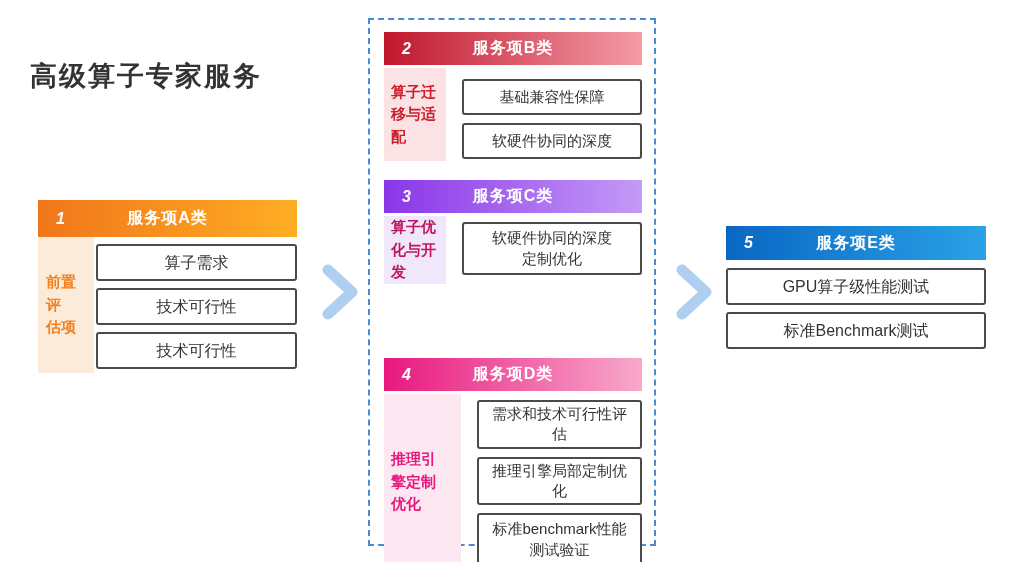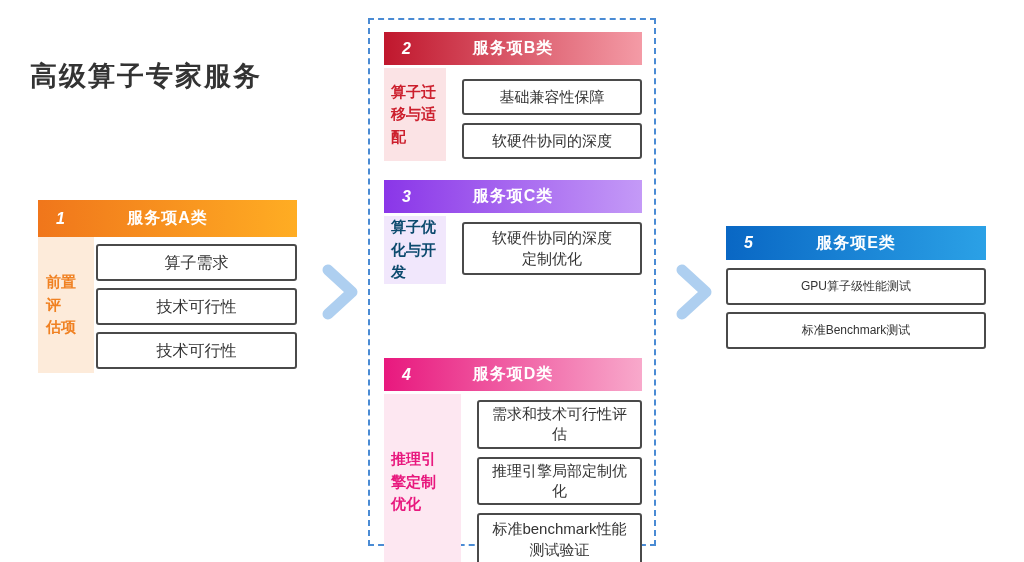--- a/index.html
+++ b/index.html
@@ -104,38 +104,38 @@
   .block-b .block-header { height: 33px; background: linear-gradient(90deg, #C0172D, #F49BA6); }
   .block-b .block-body { margin-top: 3px; }
   .side-b { width: 62px; background: #FBE3E5; color: #CC1F2D; padding: 0 7px; }
   .block-b .items { padding: 11px 0 2px; gap: 8px; margin-left: 16px; }
   .block-b .item-box { height: 36px; }
 
   
   .block-c { left: 384px; top: 180px; width: 258px; }
   .block-c .block-header { height: 33px; background: linear-gradient(90deg, #8A36E8, #C49AF7); }
   .block-c .block-body { margin-top: 3px; }
-  .side-c { width: 62px; background: #F1E7FC; color: #0c4a6e; padding: 0 7px; }
+  .side-c { width: 62px; background: #F1E7FC; color: #be185d; padding: 0 7px; }
   .block-c .items { padding: 6px 0; gap: 7px; margin-left: 16px; }
   .block-c .item-box { min-height: 53px; }
 
   
   .block-d { left: 384px; top: 358px; width: 258px; }
   .block-d .block-header { height: 33px; background: linear-gradient(90deg, #E8187E, #F8A9CB); }
   .block-d .block-body { margin-top: 3px; }
   .side-d { width: 77px; background: #FDE7F1; color: #E8187E; padding: 0 7px; }
   .block-d .items { padding: 6px 0 4px; gap: 8px; margin-left: 16px; }
   .block-d .item-box { min-height: 36px; }
   .block-d .item-box.tall { min-height: 53px; }
 
   
   .block-e { left: 726px; top: 226px; width: 260px; }
   .block-e .block-header { height: 34px; background: linear-gradient(90deg, #0967C4, #2BA1E6); }
   .block-e .items { padding: 8px 0 0; gap: 7px; }
-  .block-e .item-box { height: 37px; font-size: 12px; }
+  .block-e .item-box { height: 37px; font-size: 16px; }
 
   .chevron-1 { left: 318px; top: 262px; }
   .chevron-2 { left: 672px; top: 262px; }
 </style>
 </head>
 <body>
 
 <div class="canvas">
 
   <div class="page-title">高级算子专家服务</div>

